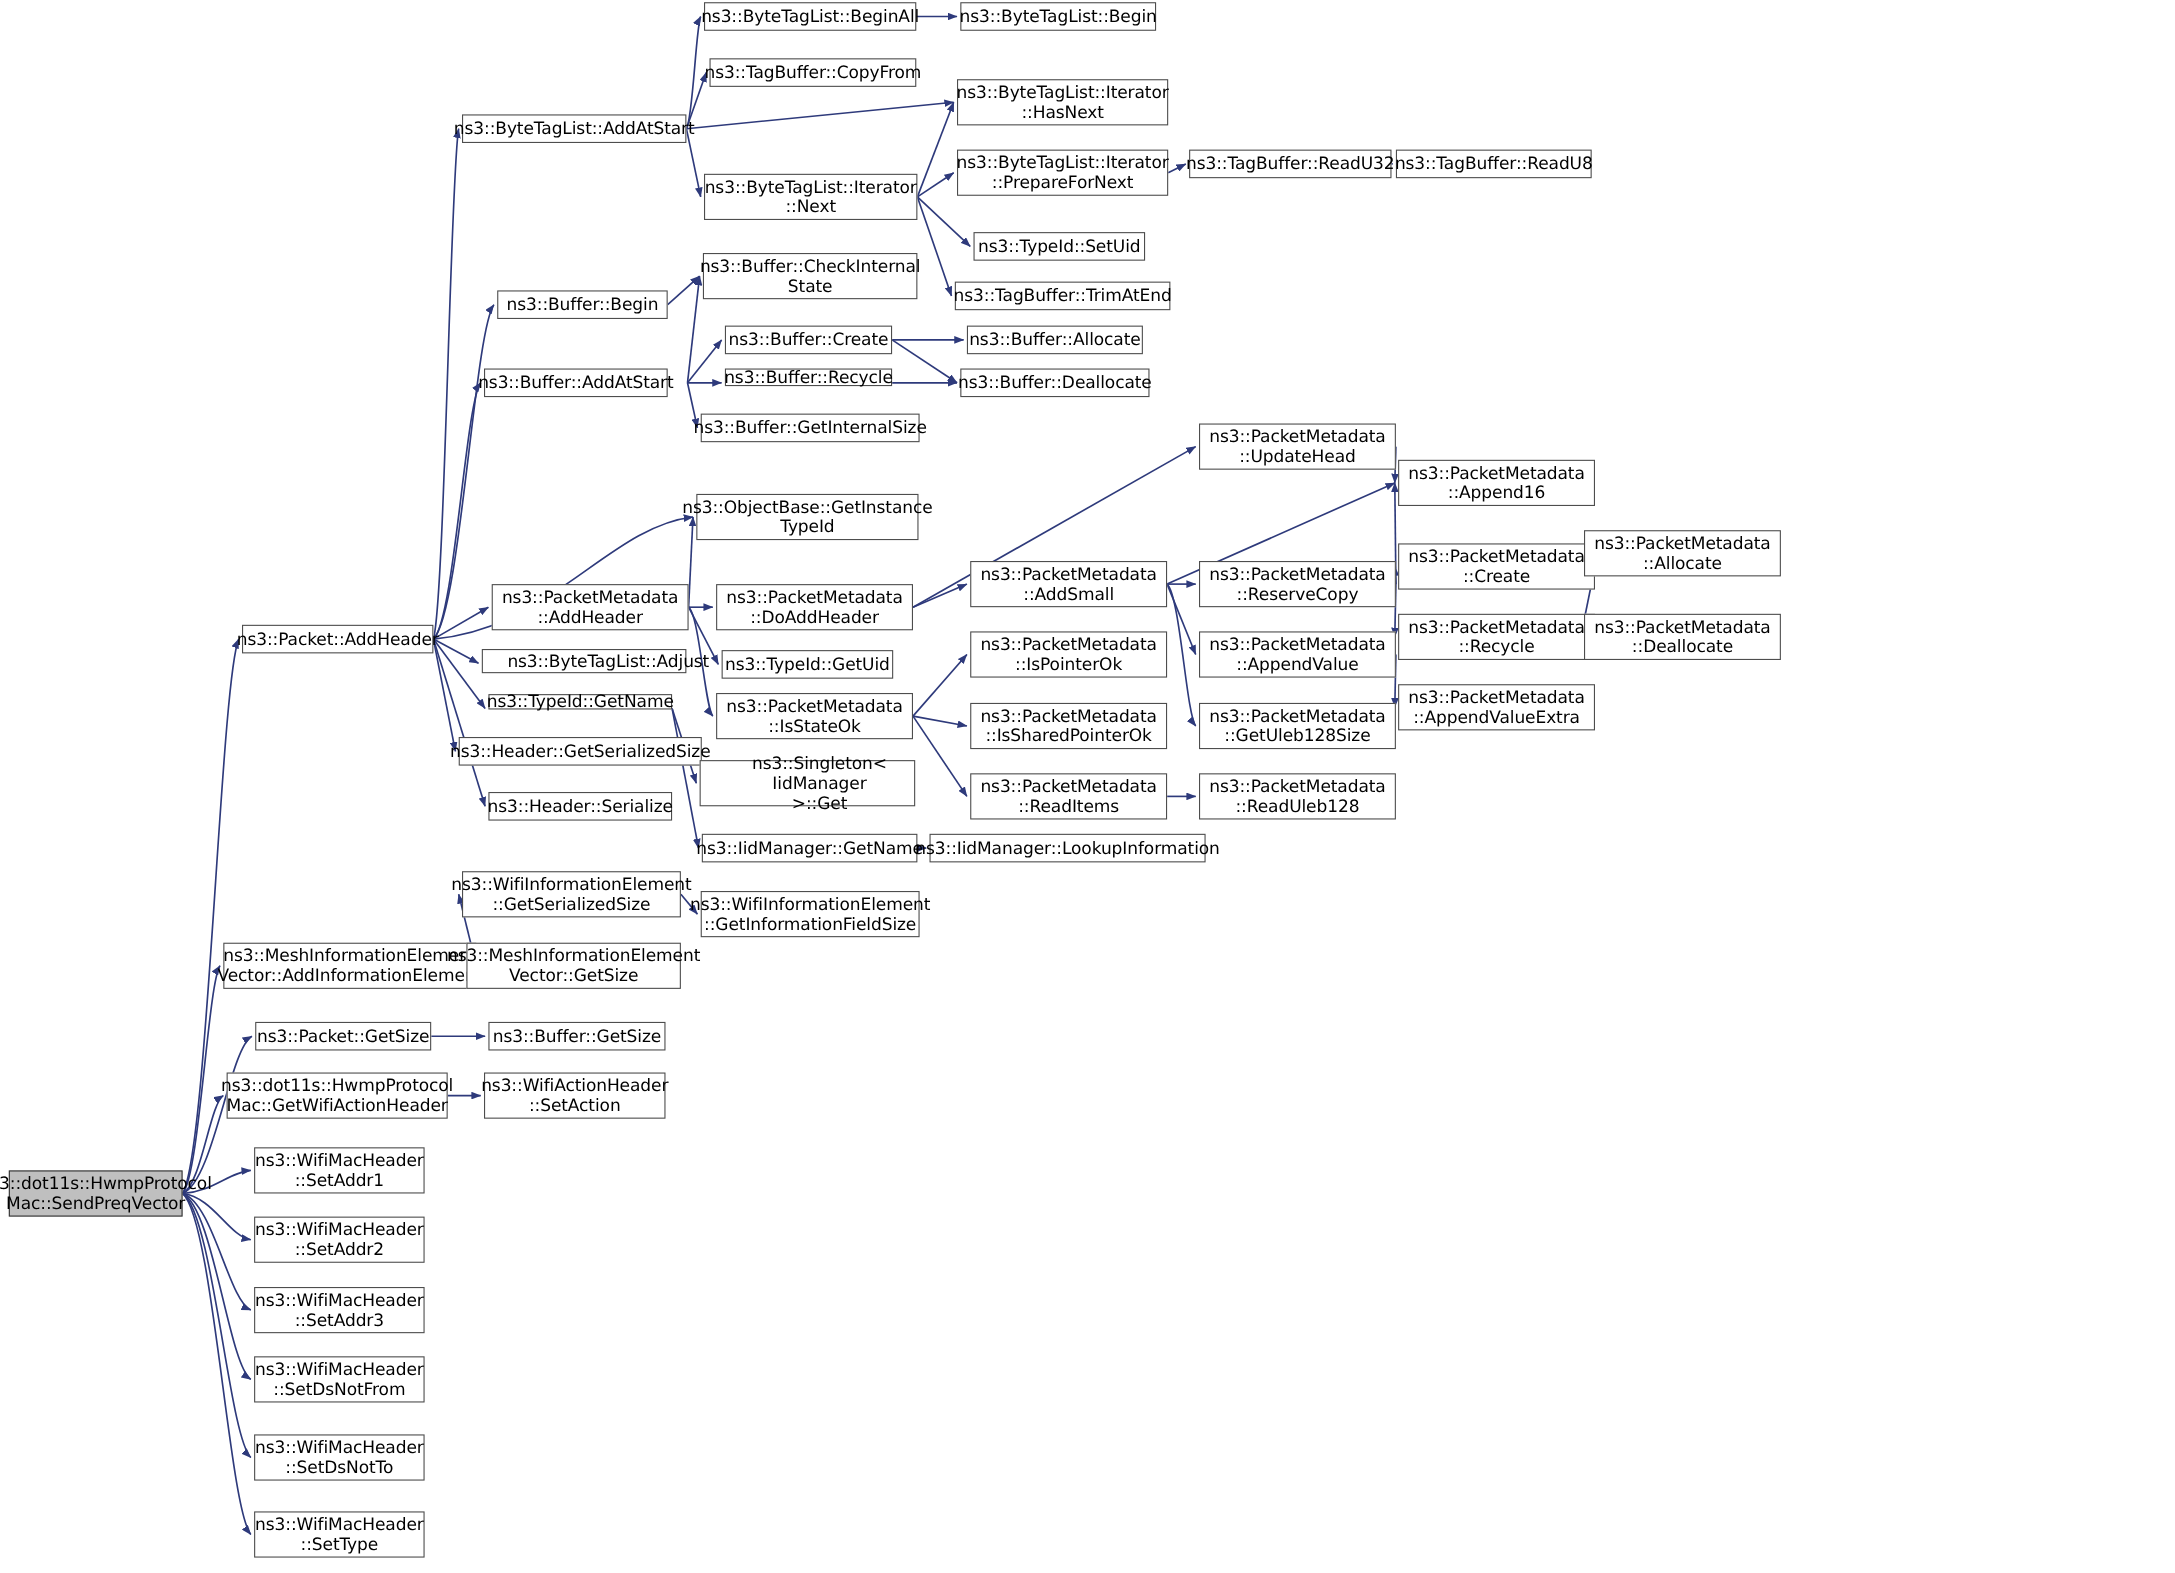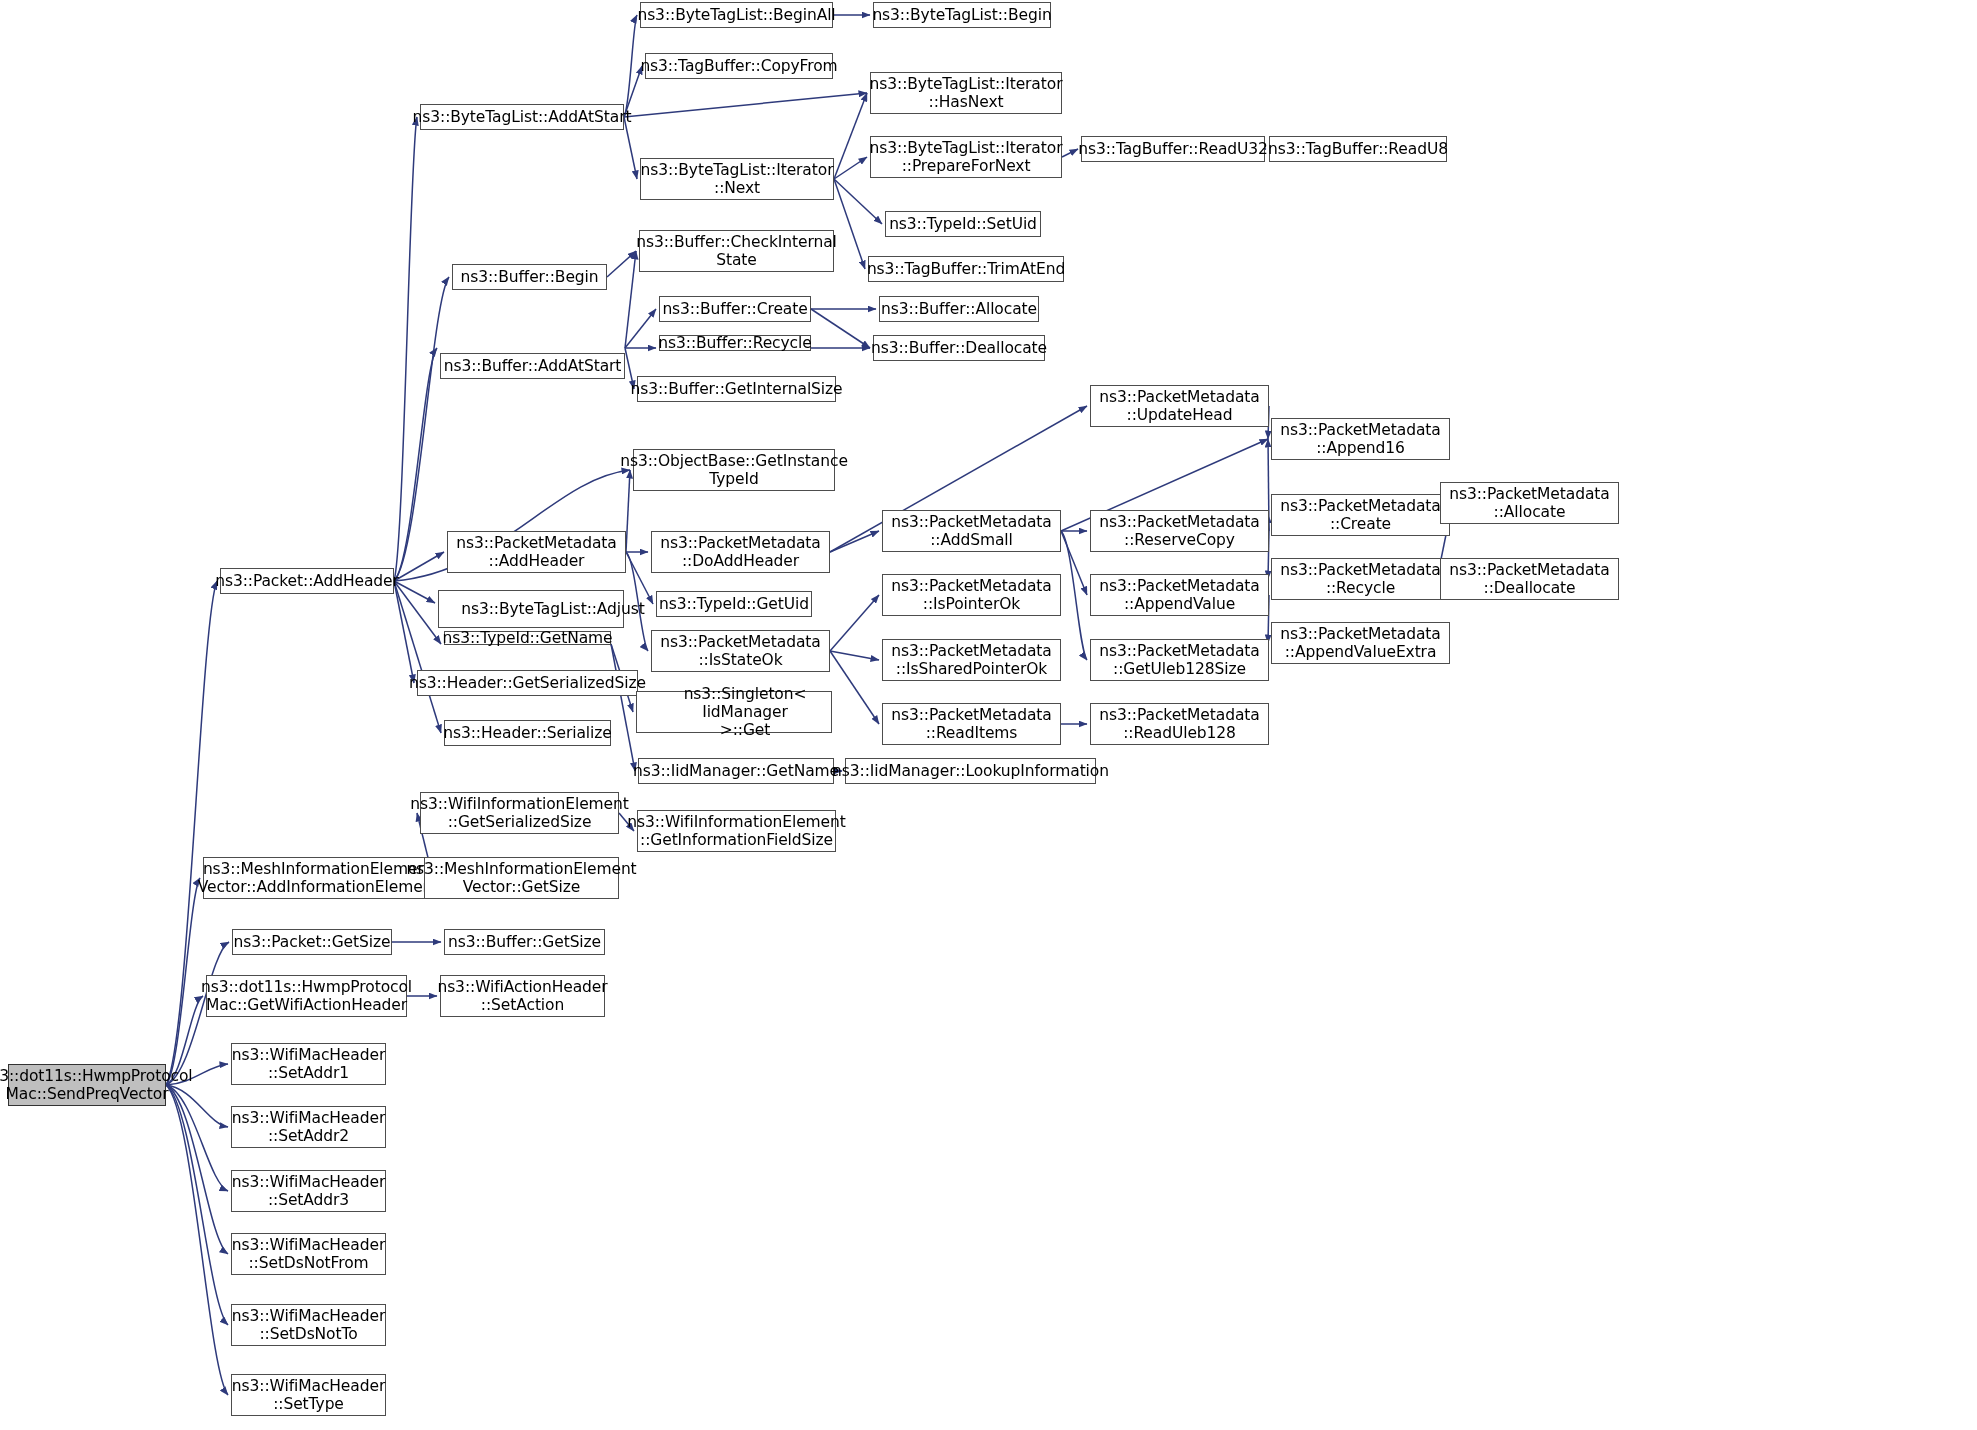--- a/index.html
+++ b/index.html
@@ -139,34 +139,34 @@
 ::HasNext</div>
       <div class="node" style="left: 870px; top: 136px; width: 192px; height: 42px;">ns3::ByteTagList::Iterator
 ::PrepareForNext</div>
       <div class="node" style="left: 885px; top: 211px; width: 156px; height: 26px;">ns3::TypeId::SetUid</div>
       <div class="node" style="left: 868px; top: 256px; width: 196px; height: 26px;">ns3::TagBuffer::TrimAtEnd</div>
       <div class="node" style="left: 1081px; top: 136px; width: 184px; height: 26px;">ns3::TagBuffer::ReadU32</div>
       <div class="node" style="left: 1269px; top: 136px; width: 178px; height: 26px;">ns3::TagBuffer::ReadU8</div>
       <div class="node" style="left: 452px; top: 264px; width: 155px; height: 26px;">ns3::Buffer::Begin</div>
       <div class="node" style="left: 639px; top: 230px; width: 195px; height: 42px;">ns3::Buffer::CheckInternal
 State</div>
-      <div class="node" style="left: 440px; top: 335px; width: 185px; height: 26px; margin-top: 18px;">ns3::Buffer::AddAtStart</div>
+      <div class="node" style="left: 440px; top: 335px; width: 167px; height: 26px;">ns3::Buffer::AddAtStart</div>
       <div class="node" style="left: 659px; top: 296px; width: 152px; height: 26px;">ns3::Buffer::Create</div>
       <div class="node" style="left: 659px; top: 335px; width: 152px; height: 16px;">ns3::Buffer::Recycle</div>
       <div class="node" style="left: 637px; top: 376px; width: 199px; height: 26px;">ns3::Buffer::GetInternalSize</div>
       <div class="node" style="left: 879px; top: 296px; width: 160px; height: 26px;">ns3::Buffer::Allocate</div>
       <div class="node" style="left: 873px; top: 335px; width: 172px; height: 26px;">ns3::Buffer::Deallocate</div>
       <div class="node" style="left: 220px; top: 568px; width: 174px; height: 26px;">ns3::Packet::AddHeader</div>
       <div class="node" style="left: 633px; top: 449px; width: 202px; height: 42px;">ns3::ObjectBase::GetInstance
 TypeId</div>
       <div class="node" style="left: 447px; top: 531px; width: 179px; height: 42px;">ns3::PacketMetadata
 ::AddHeader</div>
       <div class="node" style="left: 651px; top: 531px; width: 179px; height: 42px;">ns3::PacketMetadata
 ::DoAddHeader</div>
-      <div class="node" style="left: 438px; top: 590px; width: 186px; height: 38px; padding-left: 47px;">ns3::ByteTagList::Adjust</div>
+      <div class="node" style="left: 438px; top: 590px; width: 186px; height: 22px; padding-left: 47px;">ns3::ByteTagList::Adjust</div>
       <div class="node" style="left: 656px; top: 591px; width: 156px; height: 26px; text-align: center;">ns3::TypeId::GetUid</div>
       <div class="node" style="left: 444px; top: 631px; width: 167px; height: 14px;">ns3::TypeId::GetName</div>
       <div class="node" style="left: 417px; top: 670px; width: 221px; height: 26px;">ns3::Header::GetSerializedSize</div>
       <div class="node" style="left: 444px; top: 720px; width: 167px; height: 26px;">ns3::Header::Serialize</div>
       <div class="node" style="left: 651px; top: 630px; width: 179px; height: 42px;">ns3::PacketMetadata
 ::IsStateOk</div>
       <div class="node" style="left: 636px; top: 691px; width: 196px; height: 42px; padding-left: 25px;">ns3::Singleton&lt; IidManager
 &gt;::Get</div>
       <div class="node" style="left: 638px; top: 758px; width: 196px; height: 26px;">ns3::IidManager::GetName</div>
       <div class="node" style="left: 845px; top: 758px; width: 251px; height: 26px;">ns3::IidManager::LookupInformation</div>

